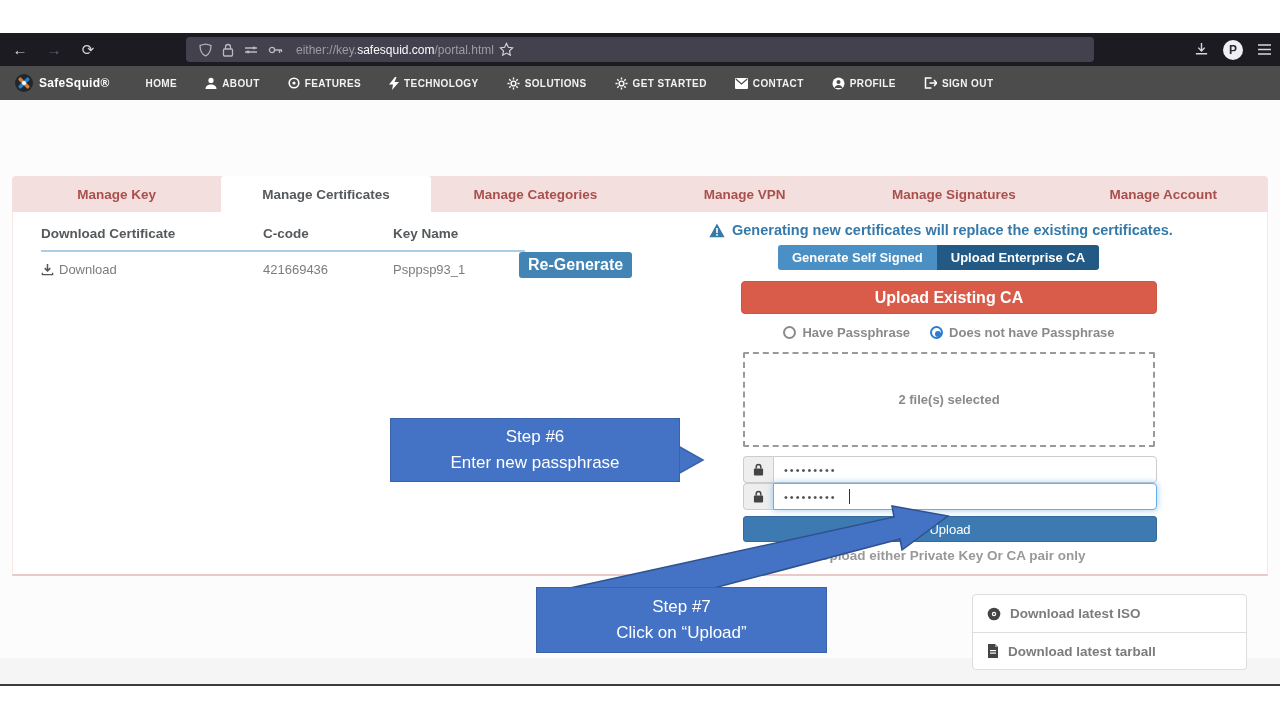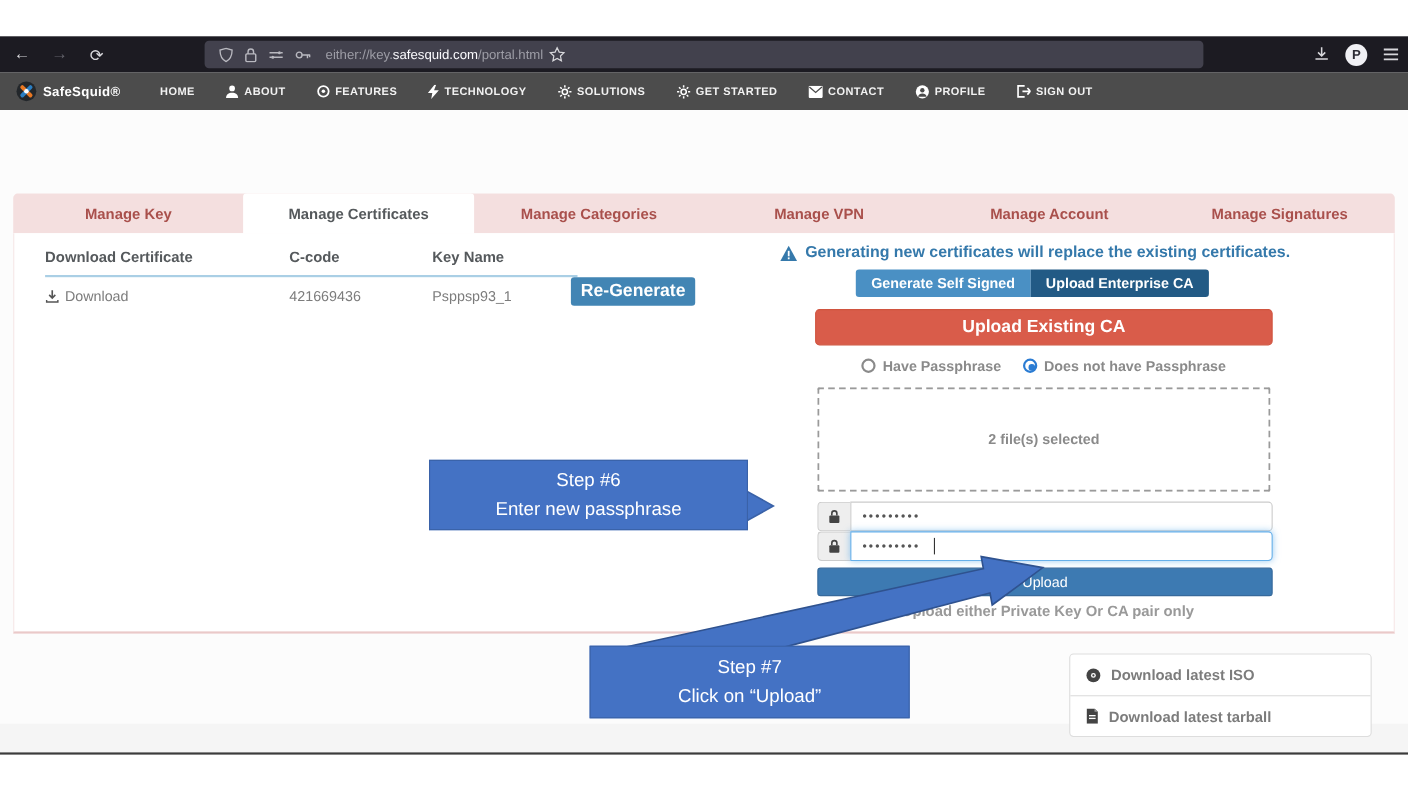--- a/index.html
+++ b/index.html
@@ -196,22 +196,22 @@
 
   <div id="viewport" class="abs"></div>
   <div id="pagegray" class="abs"></div>
   <div id="screenshot-edge" class="abs"></div>
 
   <div id="tabbar" class="abs">
     <div class="tab">Manage Key</div>
     <div class="tab active">Manage Certificates</div>
     <div class="tab">Manage Categories</div>
     <div class="tab">Manage VPN</div>
+    <div class="tab">Manage Signatures</div>
     <div class="tab">Manage Account</div>
-    <div class="tab">Manage Signatures</div>
   </div>
 
   <div id="panel" class="abs">
 
     <div id="cert-table">
       <div class="trow">
         <div class="th c1">Download Certificate</div>
         <div class="th c2">C-code</div>
         <div class="th c3">Key Name</div>
       </div>

